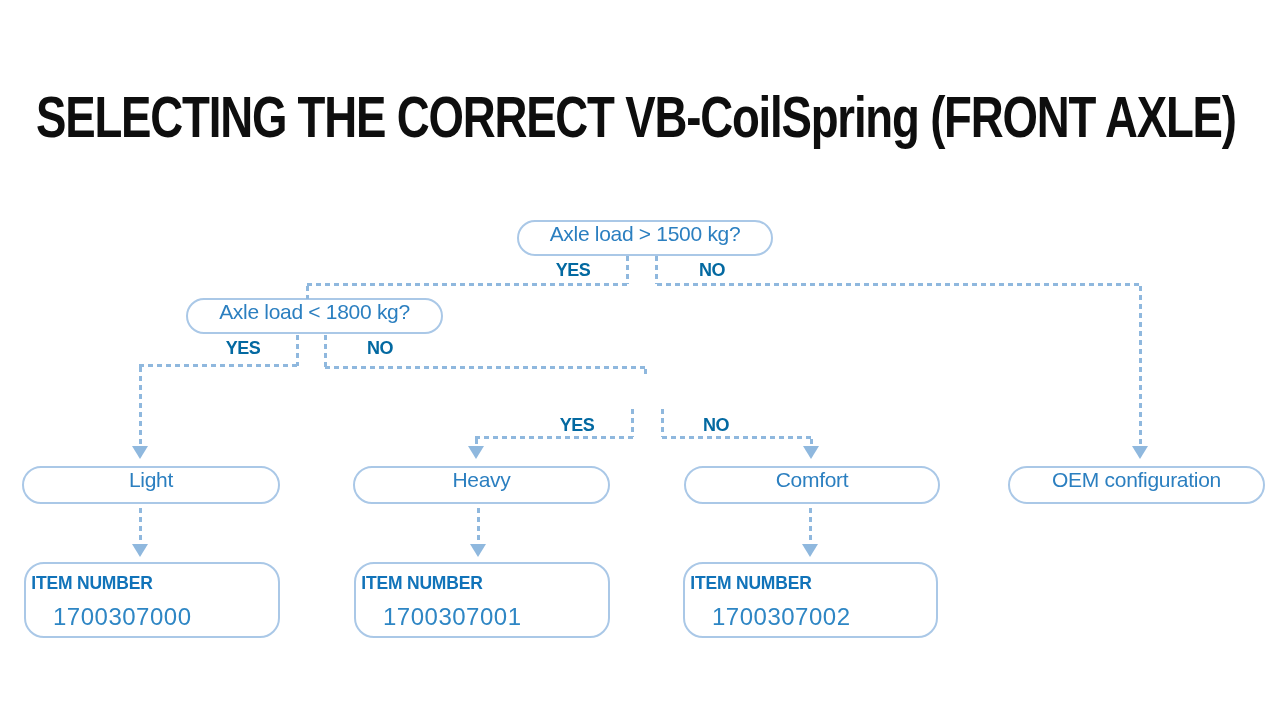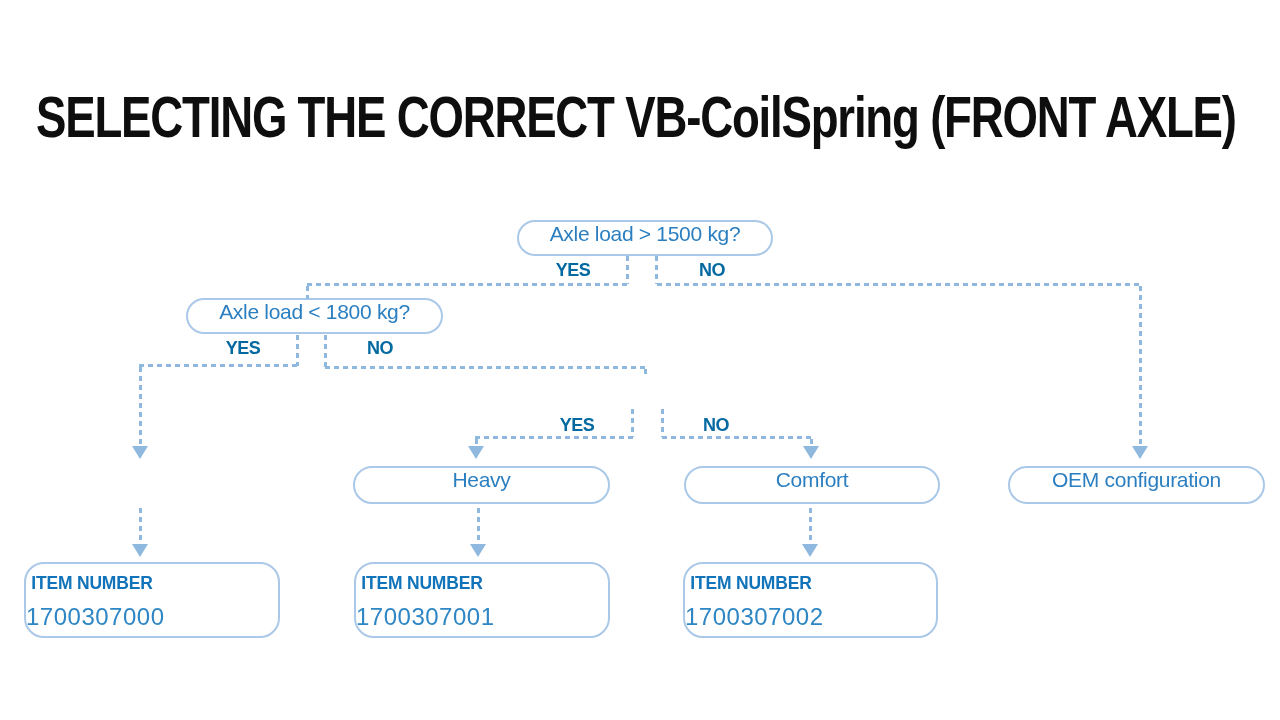--- a/index.html
+++ b/index.html
@@ -20,21 +20,21 @@
     display:flex; align-items:flex-start; justify-content:center;
     color:#2b7fc0;
   }
   .qbox { border-radius:19px; font-size:21px; letter-spacing:-0.3px; }
   .rbox { border-radius:19px; font-size:21px; letter-spacing:-0.3px; height:38px; }
   .ibox { border-radius:20px; flex-direction:column; gap:9px; padding-top:2px; }
   .ibox .ihead {
     color:#1173b9; font-weight:bold; font-size:19px; letter-spacing:-0.2px;
     display:inline-block; transform:scaleX(0.92);
   }
-  .ibox .inum { color:#2e86c4; font-size:24px; letter-spacing:0.5px; }
+  .ibox .inum { color:#2e86c4; font-size:24px; letter-spacing:0.5px;margin-left:27px; }
   .lbl {
     position:absolute; width:80px; text-align:center;
     color:#0369a1; font-weight:bold; font-size:18px; letter-spacing:-0.5px;
   }
   .hl { position:absolute; height:3px;
         background:repeating-linear-gradient(90deg,#8fb8de 0 5px,transparent 5px 9px); }
   .vl { position:absolute; width:3px;
         background:repeating-linear-gradient(180deg,#8fb8de 0 5px,transparent 5px 9px); }
   .arr { position:absolute; width:0; height:0;
          border-left:8px solid transparent; border-right:8px solid transparent;
@@ -107,20 +107,23 @@
 
   <div class="qbox q2">
     <span>Axle load &lt; 1800 kg?</span>
   </div>
   <div class="lbl q2-yes">YES</div>
   <div class="lbl q2-no">NO</div>
 
   <div class="lbl q3-yes">YES</div>
   <div class="lbl q3-no">NO</div>
 
+  <div class="rbox r-light">
+    <span>Light</span>
+  </div>
   <div class="rbox r-heavy">
     <span>Heavy</span>
   </div>
   <div class="rbox r-comfort">
     <span>Comfort</span>
   </div>
   <div class="rbox r-oem">
     <span>OEM configuration</span>
   </div>
 

